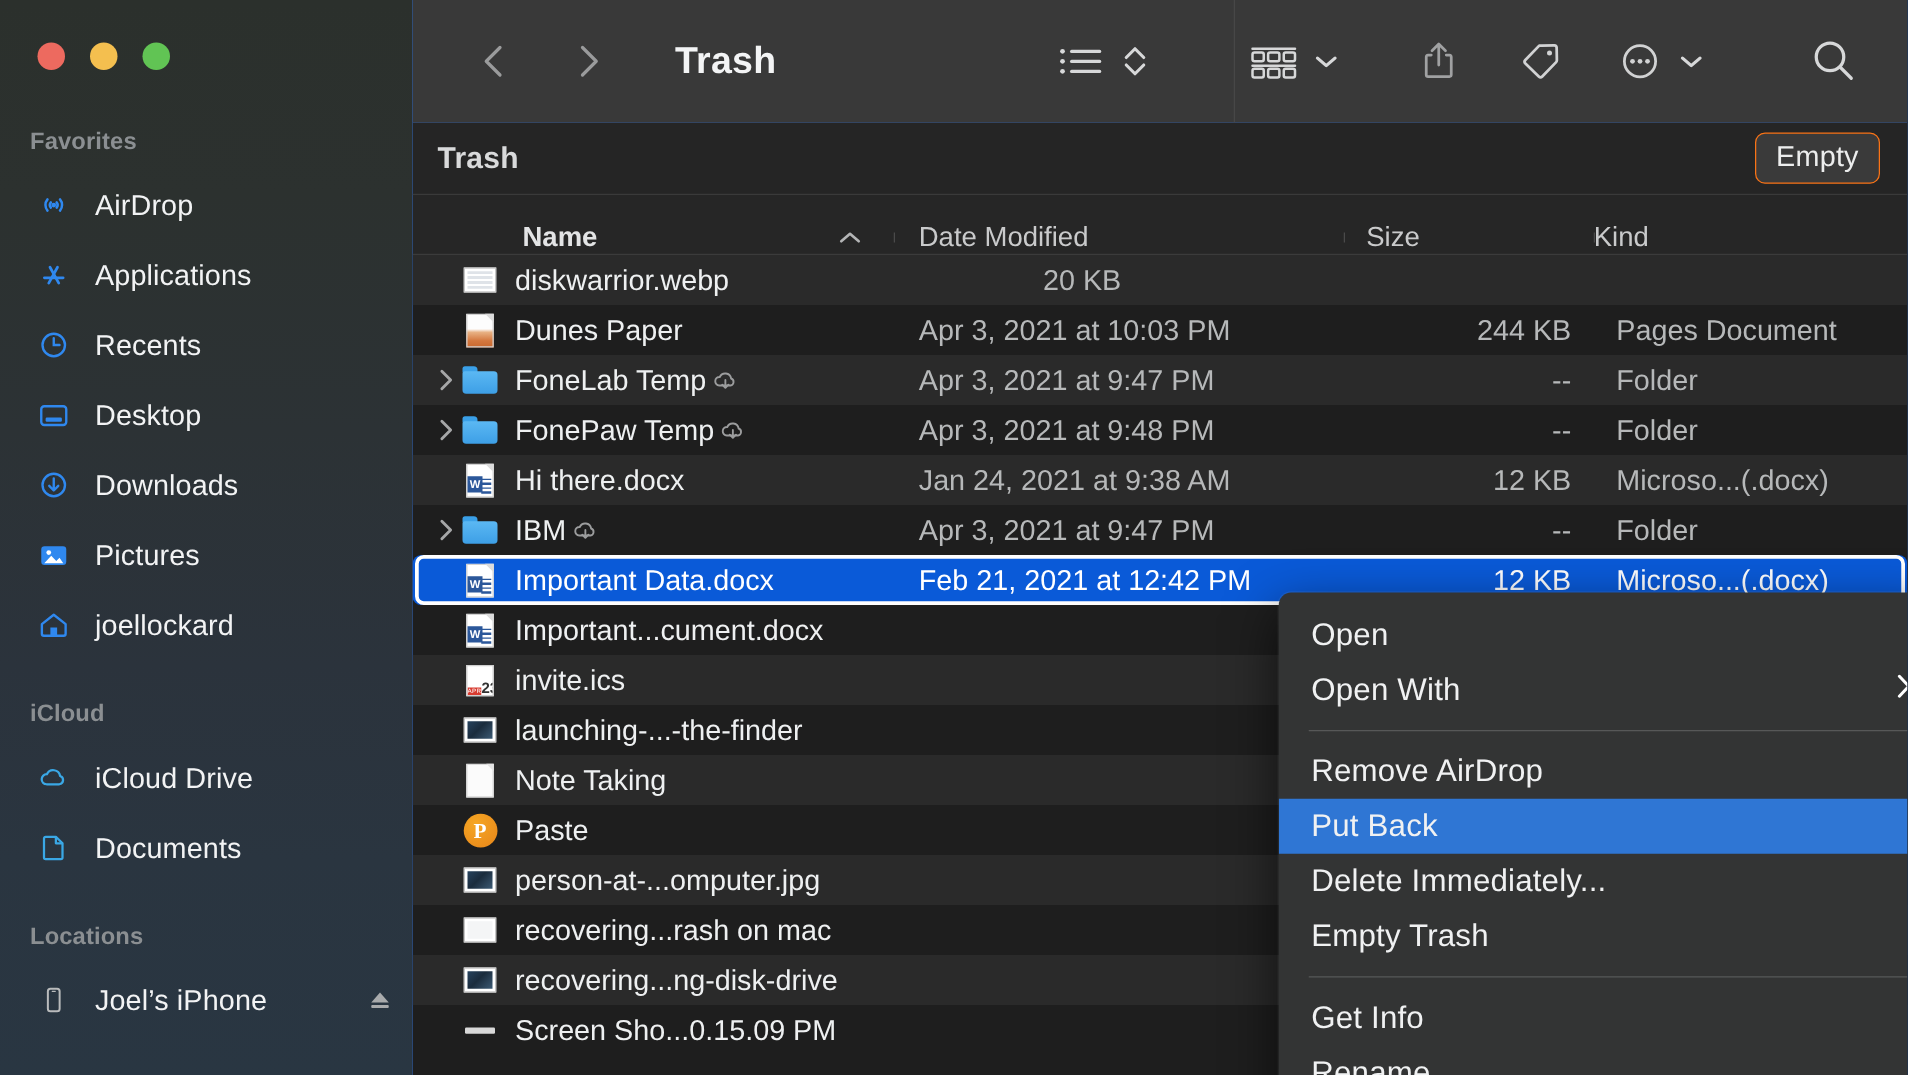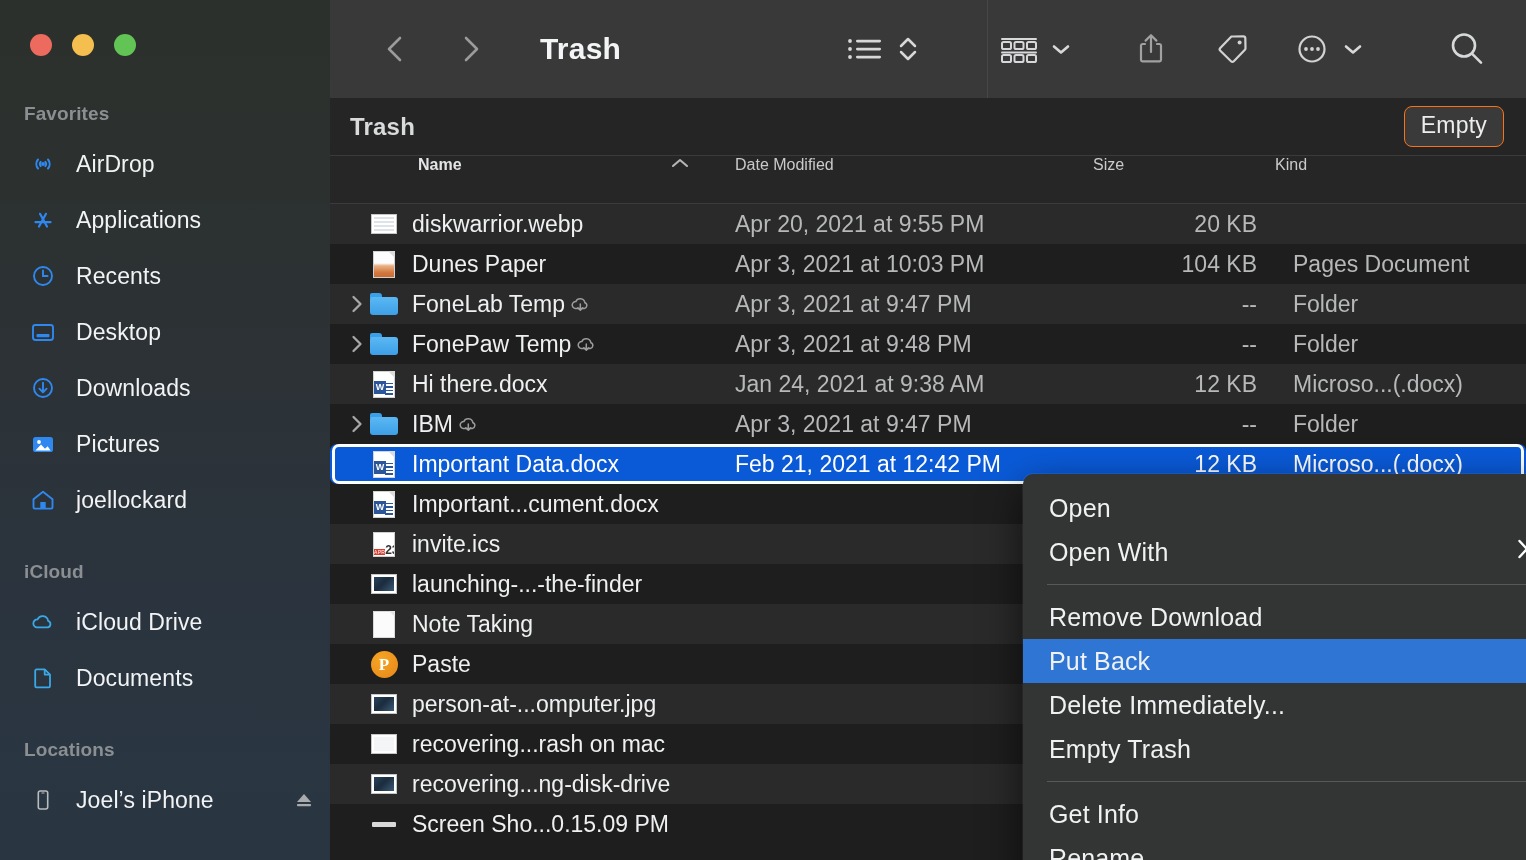--- a/index.html
+++ b/index.html
@@ -157,24 +157,24 @@
     letter-spacing: 0.2px;
   }
 
   
   .colhead {
     height: 48px;
     flex: 0 0 48px;
     background: #262626;
     border-bottom: 1px solid #3b3b3b;
     display: flex;
-    align-items: flex-start;
+    align-items: flex-end;
     box-sizing: border-box;
     color: #c9cacb;
-    font-size: 16px;
+    font-size: 22px;
   }
   .ch {
     display: flex;
     align-items: center;
     box-sizing: border-box;
     position: relative;
   }
   .ch .sep {
     position: absolute; left: 0; top: 9px; bottom: 9px;
     width: 1px; background: #4a4a4a;
@@ -618,34 +618,33 @@
           <div class="cell cell-name">
             <span class="disclosure"></span>
             <span class="ficon">
               <span class="ic-img">
                 <span class="inner" style="background:repeating-linear-gradient(180deg,#dfe3e8 0 2px,#ffffff 2px 4px);"></span>
               </span>
             </span>
             <span class="fname">diskwarrior.webp</span>
             <span class="cloud"></span>
           </div>
-          <div class="cell cell-date">Apr 20, 2021 at 9:55 PM</div>
           <div class="cell cell-size">20 KB</div>
         </div>
         <div class="row">
           <div class="cell cell-name">
             <span class="disclosure"></span>
             <span class="ficon">
               <span class="ic-doc" style="background:linear-gradient(180deg,#fdfdfd 0%,#fdfdfd 45%,#e8b183 55%,#d4783f 80%,#c9682f 100%);"></span>
             </span>
             <span class="fname">Dunes Paper</span>
             <span class="cloud"></span>
           </div>
           <div class="cell cell-date">Apr 3, 2021 at 10:03 PM</div>
-          <div class="cell cell-size">104 KB</div>
+          <div class="cell cell-size">244 KB</div>
           <div class="cell cell-kind">Pages Document</div>
         </div>
         <div class="row alt">
           <div class="cell cell-name">
             <span class="disclosure">
               <svg width="18" height="24" viewBox="0 0 18 24">
                 <path d="M5.5 5 12.5 12l-7 7" fill="none" stroke="#a6a7a8" stroke-width="2.3" stroke-linecap="round" stroke-linejoin="round"></path>
               </svg>
             </span>
             <span class="ficon">
@@ -900,21 +899,21 @@
         </div>
         <div class="mi">
           <span>Open With</span>
           <span class="spacer"></span>
           <span><svg width="20" height="26" viewBox="0 0 20 26">
               <path d="M6.5 5 14 13l-7.5 8" fill="none" stroke="#ffffff" stroke-width="2.4" stroke-linecap="round" stroke-linejoin="round"></path>
             </svg></span>
         </div>
         <div class="msep"></div>
         <div class="mi">
-          <span>Remove Download</span>
+          <span>Remove AirDrop</span>
           <span class="spacer"></span>
         </div>
         <div class="mi hl">
           <span>Put Back</span>
           <span class="spacer"></span>
         </div>
         <div class="mi">
           <span>Delete Immediately...</span>
           <span class="spacer"></span>
         </div>

